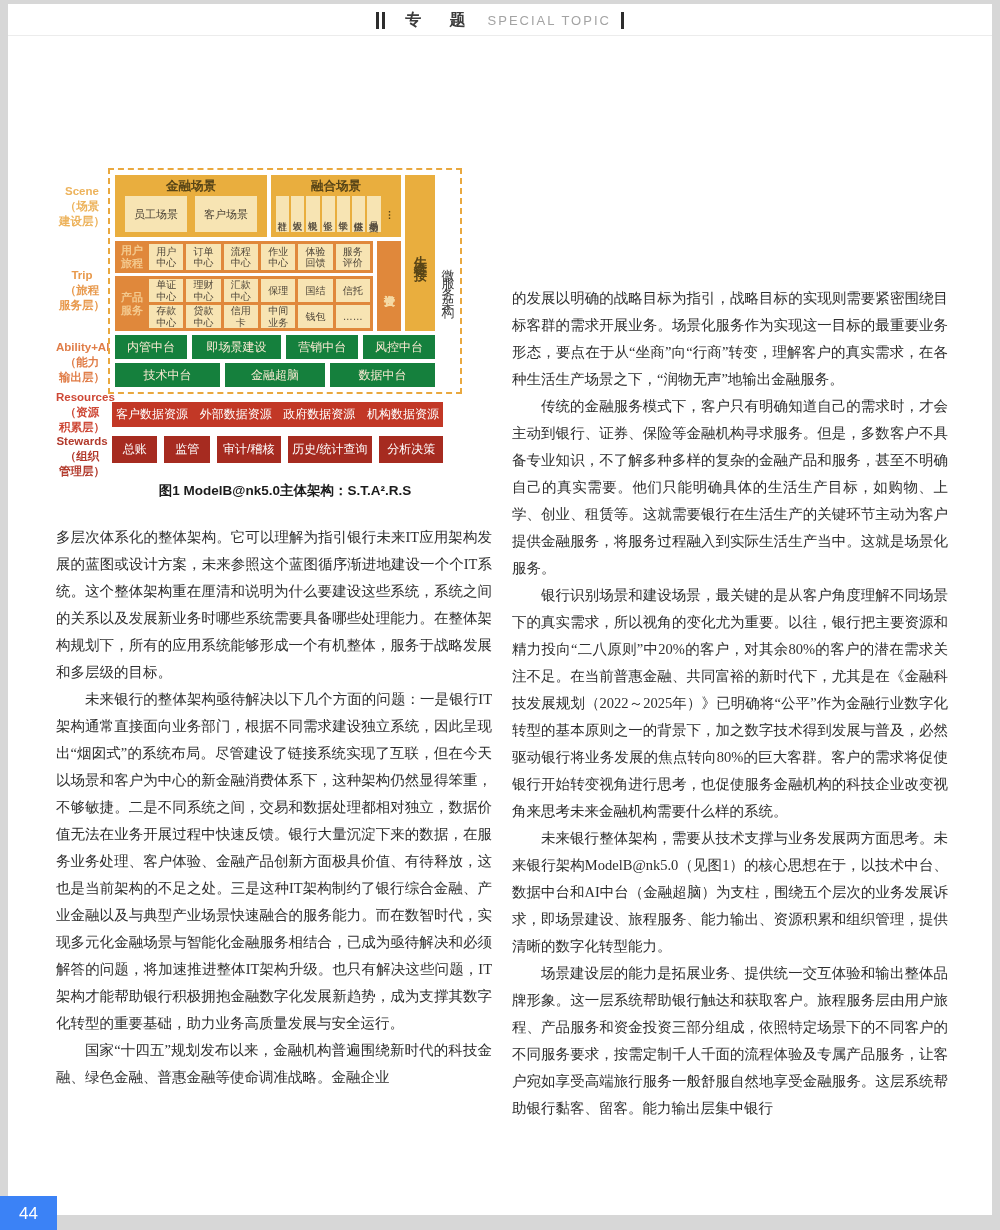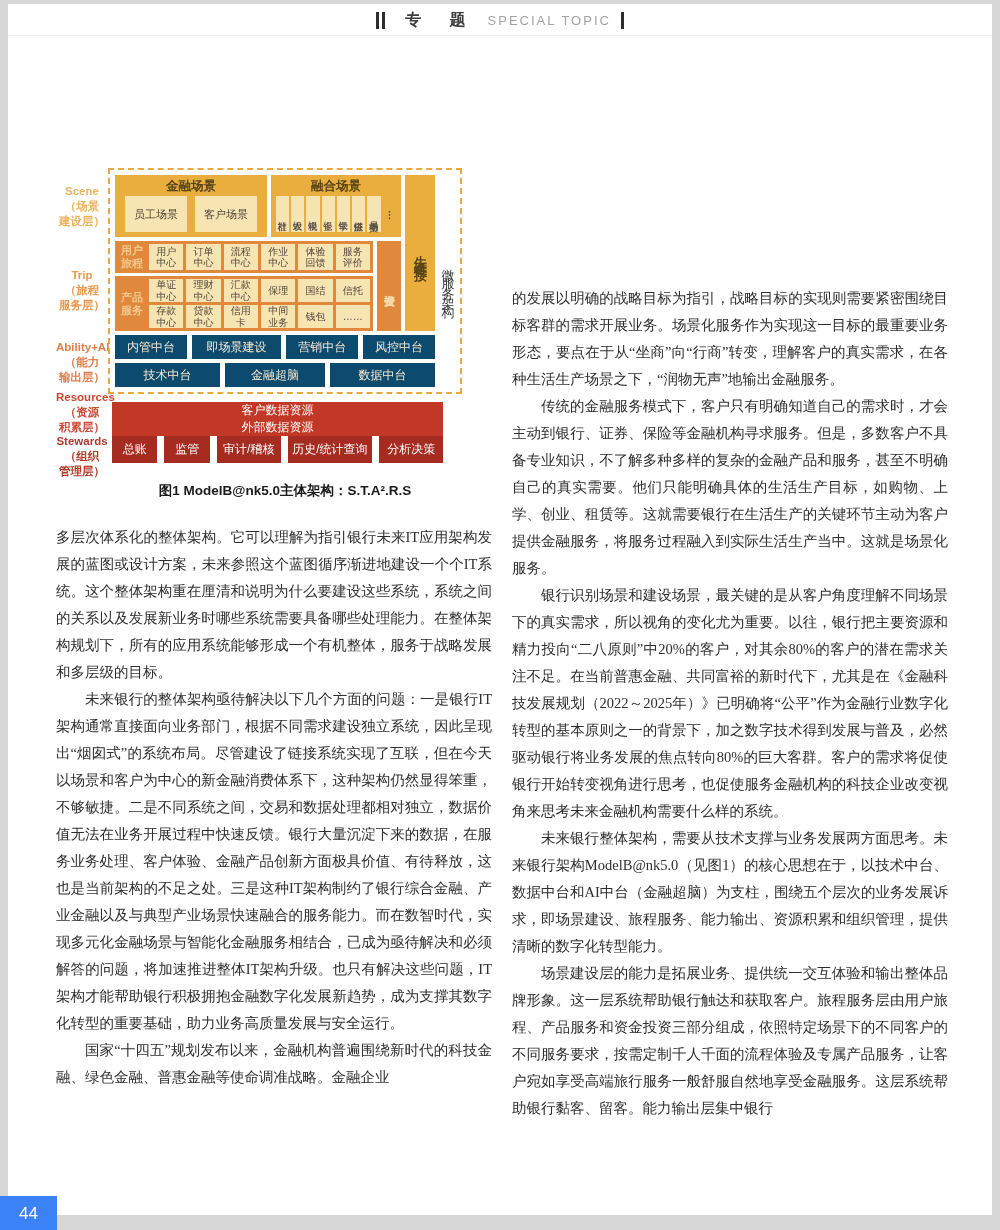--- a/index.html
+++ b/index.html
@@ -39,23 +39,23 @@
   .trip-rowB { flex:1.12; }
   .trip-label { width:28px; color:#f3c98e; font-size:11px; font-weight:bold; white-space:pre-line; display:flex; align-items:center; justify-content:center; text-align:center; line-height:1.2; }
   .trip-cells { flex:1; display:flex; gap:3px; }
   .trip-cells .cream { flex:1; font-size:10px; line-height:1.15; white-space:pre-line; }
   .prod-grid { flex:1; display:flex; flex-direction:column; gap:3px; }
   .prod-grid .trip-cells { flex:1;border-radius:6px; }
   .capital { width:24px; background:#e0883b; color:#f5d9a4; font-size:11px; font-weight:bold; writing-mode:vertical-rl; text-orientation:upright; display:flex; align-items:center; justify-content:center; }
   .ecolink { width:30px; background:#e9ae3e; color:#584517; font-size:13px; font-weight:bold; writing-mode:vertical-rl; text-orientation:upright; display:flex; align-items:center; justify-content:center; letter-spacing:4px; }
   .ability { height:56px; display:flex; flex-direction:column; gap:4px; }
   .ability .arow { flex:1; display:flex; gap:5px; }
-  .abox { background:#0c4a6e; color:#fbead3; font-size:12px; display:flex; align-items:center; justify-content:center; }
+  .abox { background:#15803d; color:#fbead3; font-size:12px; display:flex; align-items:center; justify-content:center; }
   .micro { width:17px; color:#3a3a3a; font-size:13px; writing-mode:vertical-rl; text-orientation:upright; display:flex; align-items:center; justify-content:center; letter-spacing:9px; }
-  .resources-bar { position:absolute; left:56px; top:234px; width:331px; height:34px; background:#c23826; color:#ffffff; font-size:12px; display:flex; align-items:center; justify-content:space-between; padding:0 16px;flex-direction:column; }
+  .resources-bar { position:absolute; left:56px; top:234px; width:331px; height:25px; background:#c23826; color:#ffffff; font-size:12px; display:flex; align-items:center; justify-content:space-between; padding:0 4px; }
   .stewards-row { position:absolute; left:56px; top:268px; width:331px; height:27px; display:flex; gap:7px; }
   .sbox { background:#a62b20; color:#ffffff; font-size:12px; display:flex; align-items:center; justify-content:center; }
   .fig-caption { position:absolute; left:52px; top:314px; width:354px; text-align:center; font-size:13.5px; font-weight:bold; color:#1a1a1a; }
 
   
   .col { position:absolute; width:436px; font-family:"Liberation Serif", serif; font-size:14.5px; line-height:27px; color:#2e2e2e; text-align:justify; overflow:hidden; }
   .col-left { left:48px; top:520px; height:672px; }
   .col-right { left:504px; top:281px; height:925px; }
   .col p { text-indent:2em; }
   .col p.noindent { text-indent:0; }

